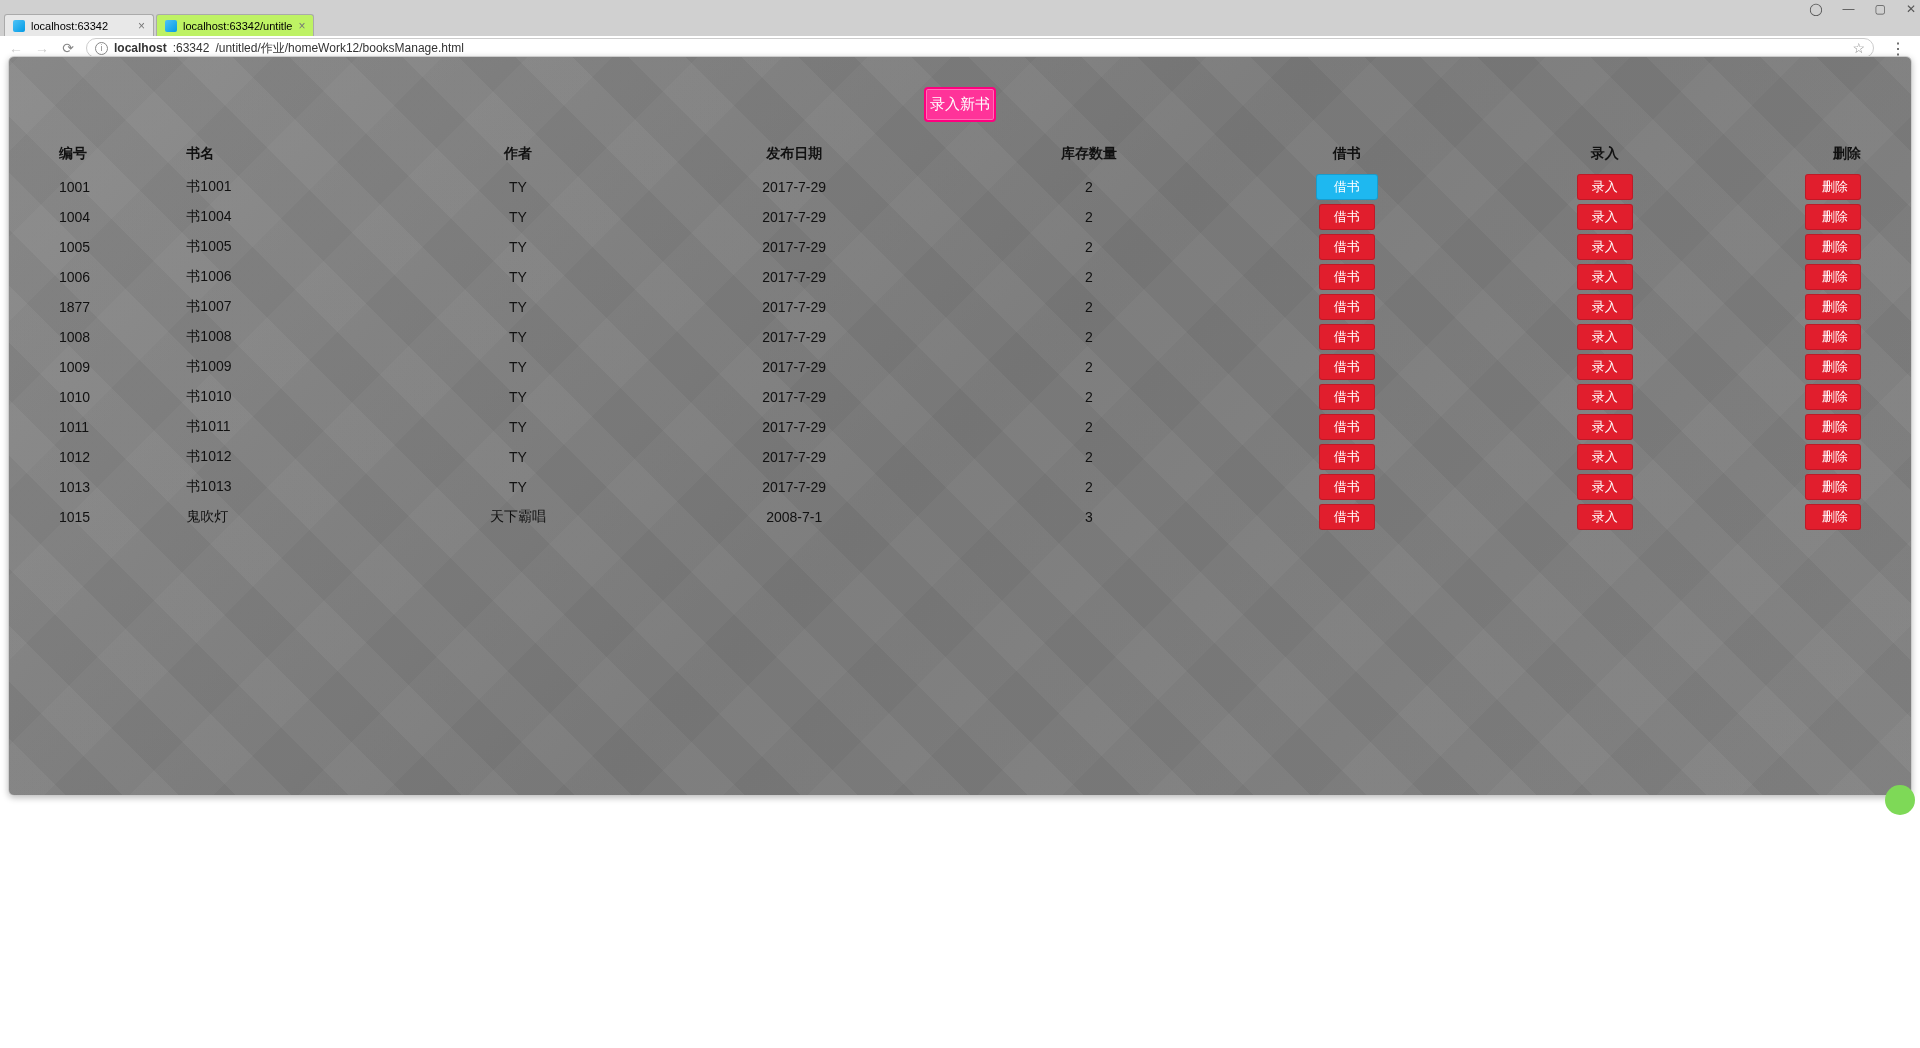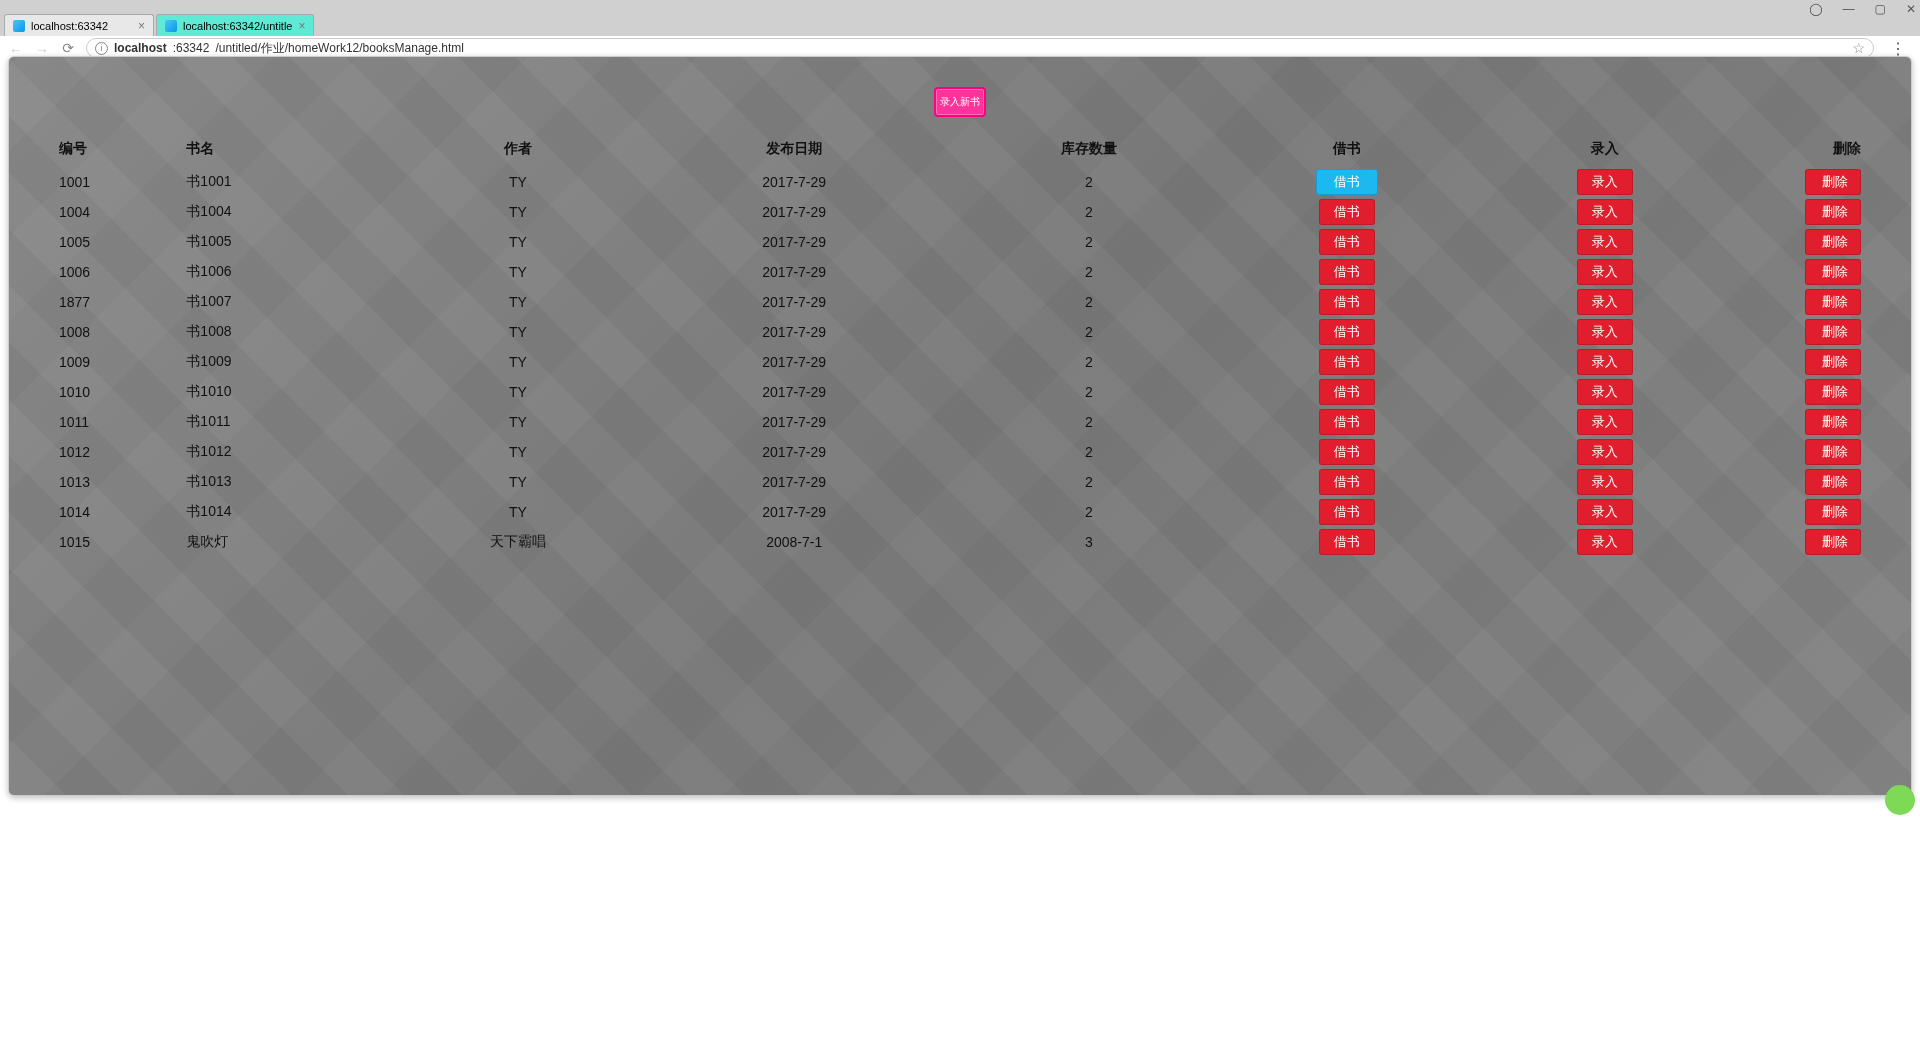--- a/index.html
+++ b/index.html
@@ -32,21 +32,21 @@
       align-items: center;
       gap: 6px;
       border: 1px solid #aaa;
       border-bottom: none;
       margin-right: 2px;
       background: #e8e8e8;
       border-radius: 3px 3px 0 0;
       position: relative;
     }
     .tab.active {
-      background: #5eead4;
+      background: #bef264;
       z-index: 2;
     }
     .tab .favicon {
       width: 12px; height: 12px;
       background: linear-gradient(135deg,#4fc3f7,#039be5);
       border-radius: 2px;
     }
     .tab .close-x {
       margin-left: auto;
       font-size: 12px;
@@ -130,21 +130,21 @@
       position: relative;
     }
     .add-btn-wrap {
       text-align: center;
       margin-bottom: 20px;
     }
     .add-btn {
       display: inline-block;
       background: #ff3399;
       color: #fff;
-      font-size: 10px;
+      font-size: 15px;
       padding: 6px 4px;
       border: 2px solid #ff007f;
       border-radius: 4px;
       box-shadow: 0 0 0 1px rgba(255,255,255,0.3) inset;
       cursor: pointer;
     }
     table {
       width: 100%;
       border-collapse: collapse;
       margin-top: 20px;
@@ -353,30 +353,20 @@
             <td class="col-id">1013</td>
             <td class="col-name">书1013</td>
             <td class="col-author">TY</td>
             <td class="col-date">2017-7-29</td>
             <td class="col-stock">2</td>
             <td class="col-borrow"><span class="btn btn-red">借书</span></td>
             <td class="col-enter"><span class="btn btn-red">录入</span></td>
             <td class="col-delete"><span class="btn btn-red">删除</span></td>
           </tr>
           <tr>
-            <td class="col-id">1014</td>
-            <td class="col-name">书1014</td>
-            <td class="col-author">TY</td>
-            <td class="col-date">2017-7-29</td>
-            <td class="col-stock">2</td>
-            <td class="col-borrow"><span class="btn btn-red">借书</span></td>
-            <td class="col-enter"><span class="btn btn-red">录入</span></td>
-            <td class="col-delete"><span class="btn btn-red">删除</span></td>
-          </tr>
-          <tr>
             <td class="col-id">1015</td>
             <td class="col-name">鬼吹灯</td>
             <td class="col-author">天下霸唱</td>
             <td class="col-date">2008-7-1</td>
             <td class="col-stock">3</td>
             <td class="col-borrow"><span class="btn btn-red">借书</span></td>
             <td class="col-enter"><span class="btn btn-red">录入</span></td>
             <td class="col-delete"><span class="btn btn-red">删除</span></td>
           </tr>
         </tbody>

